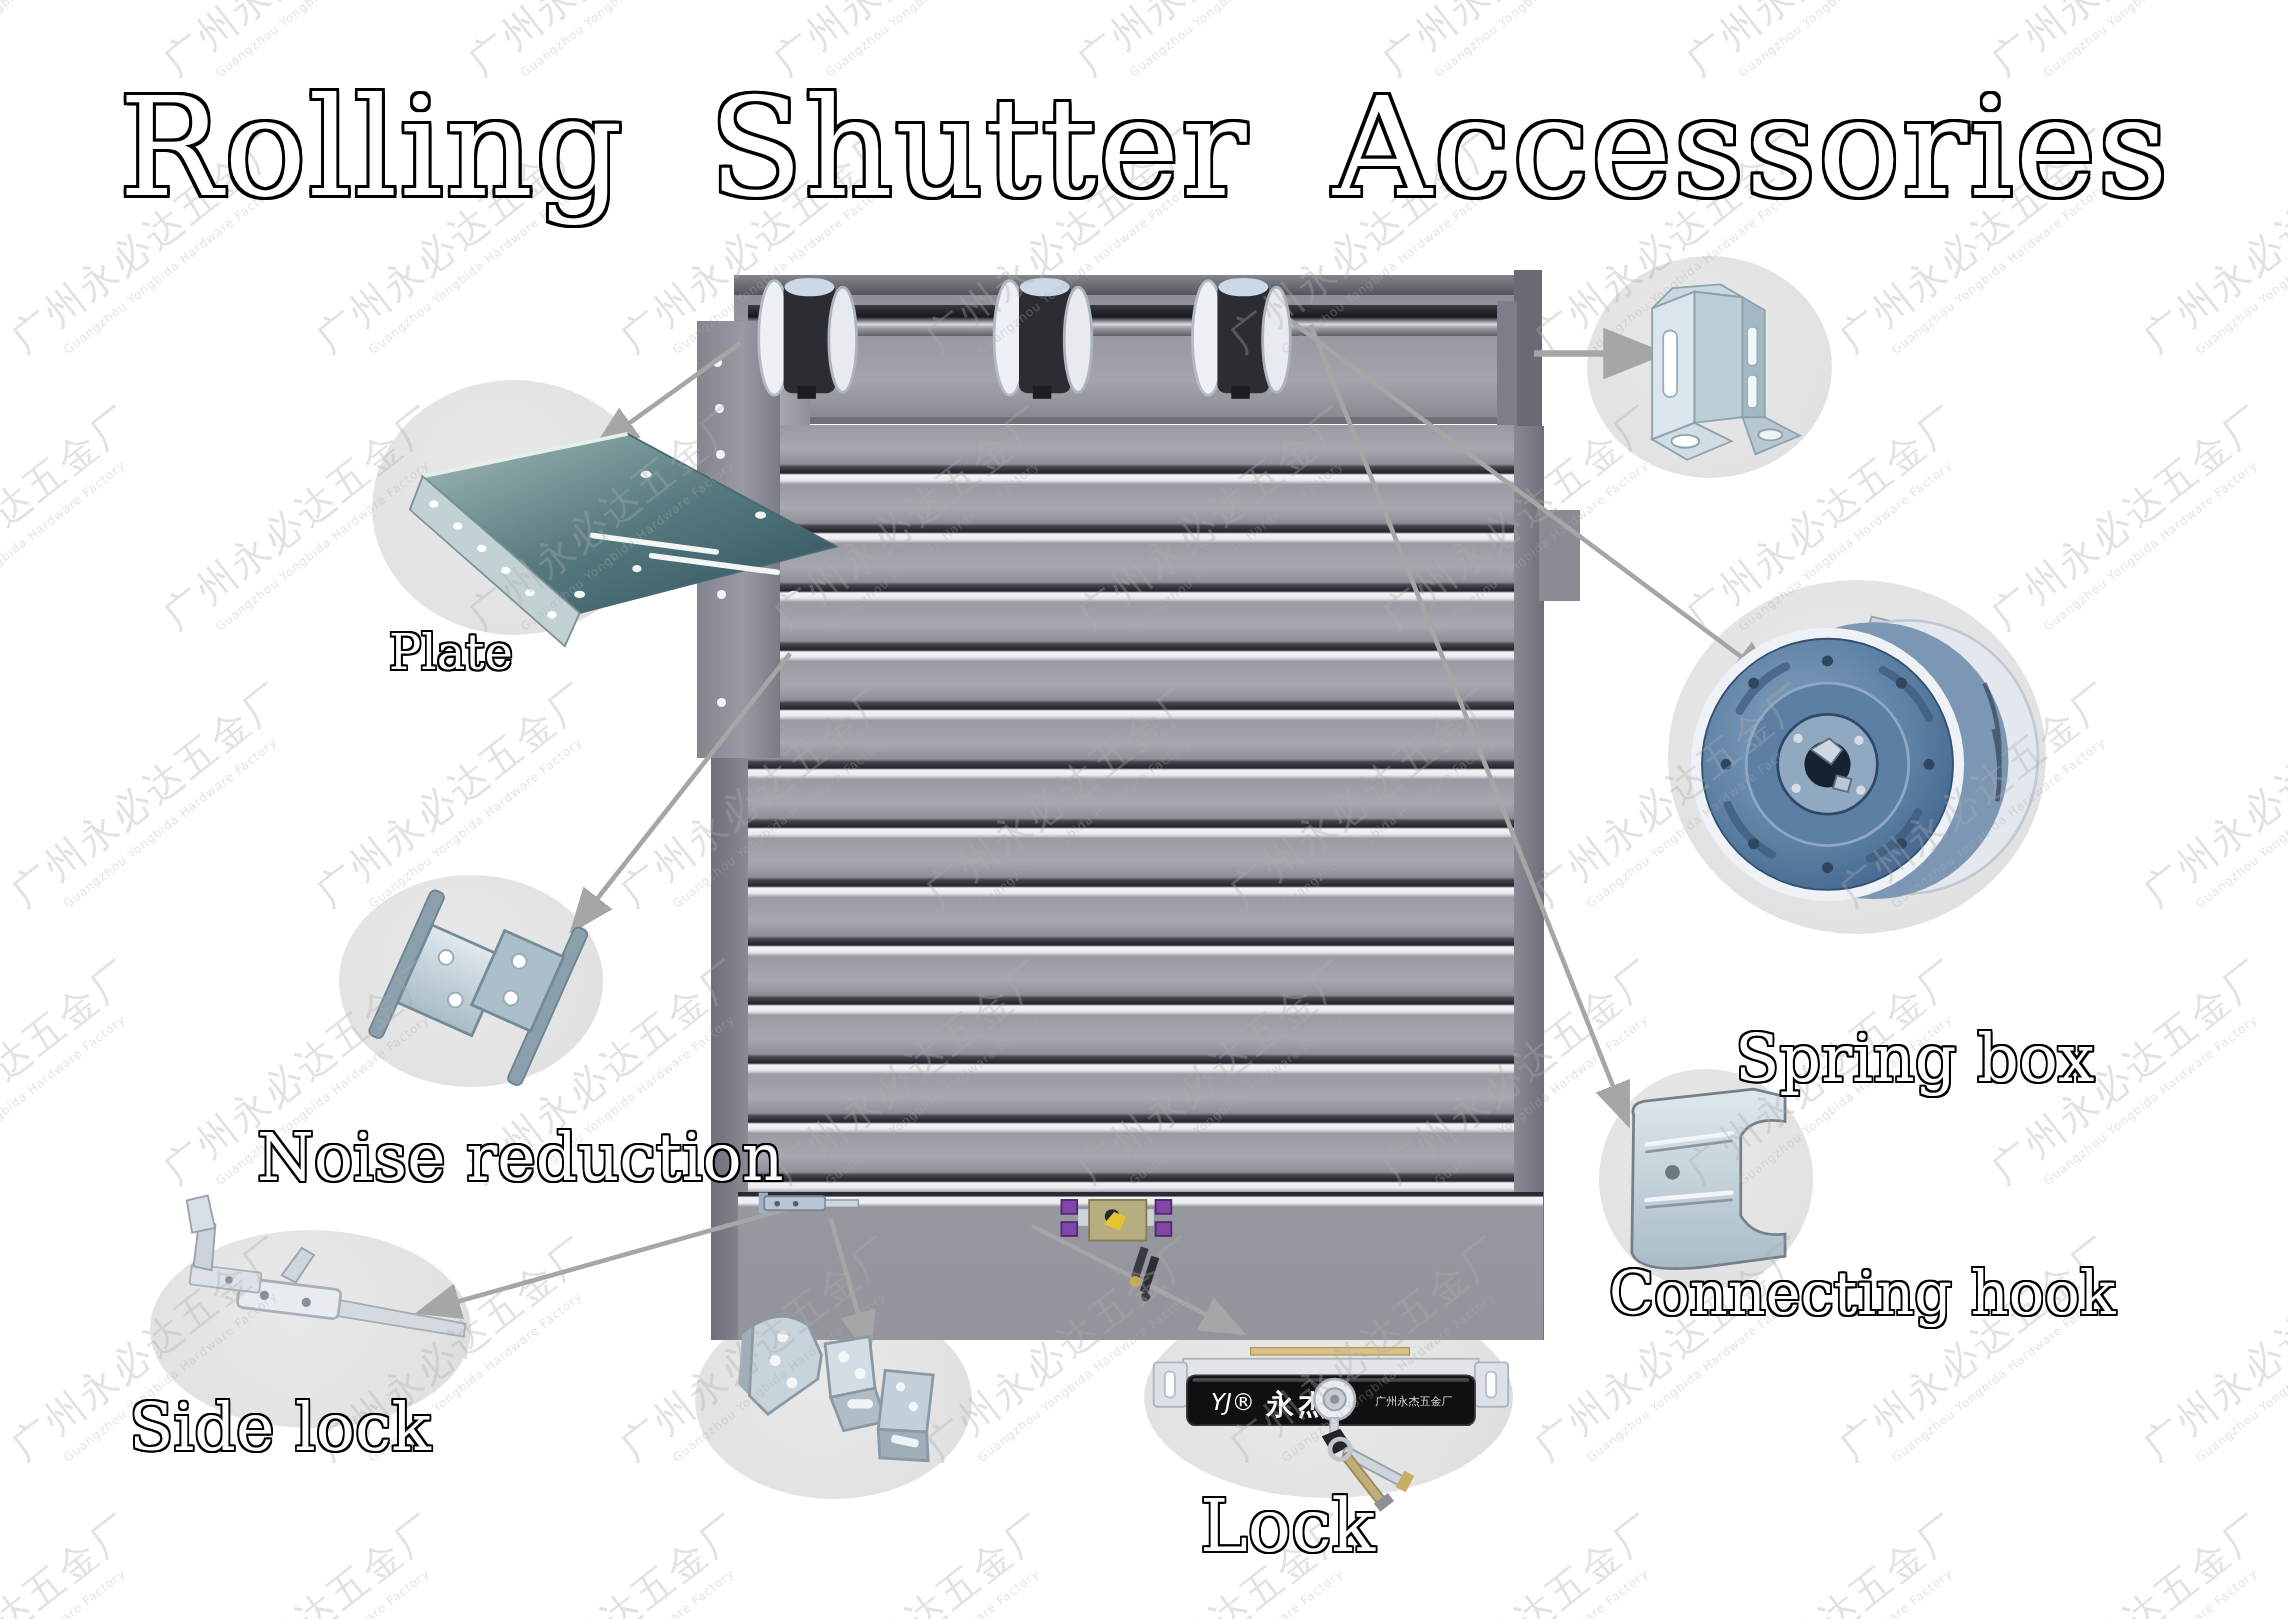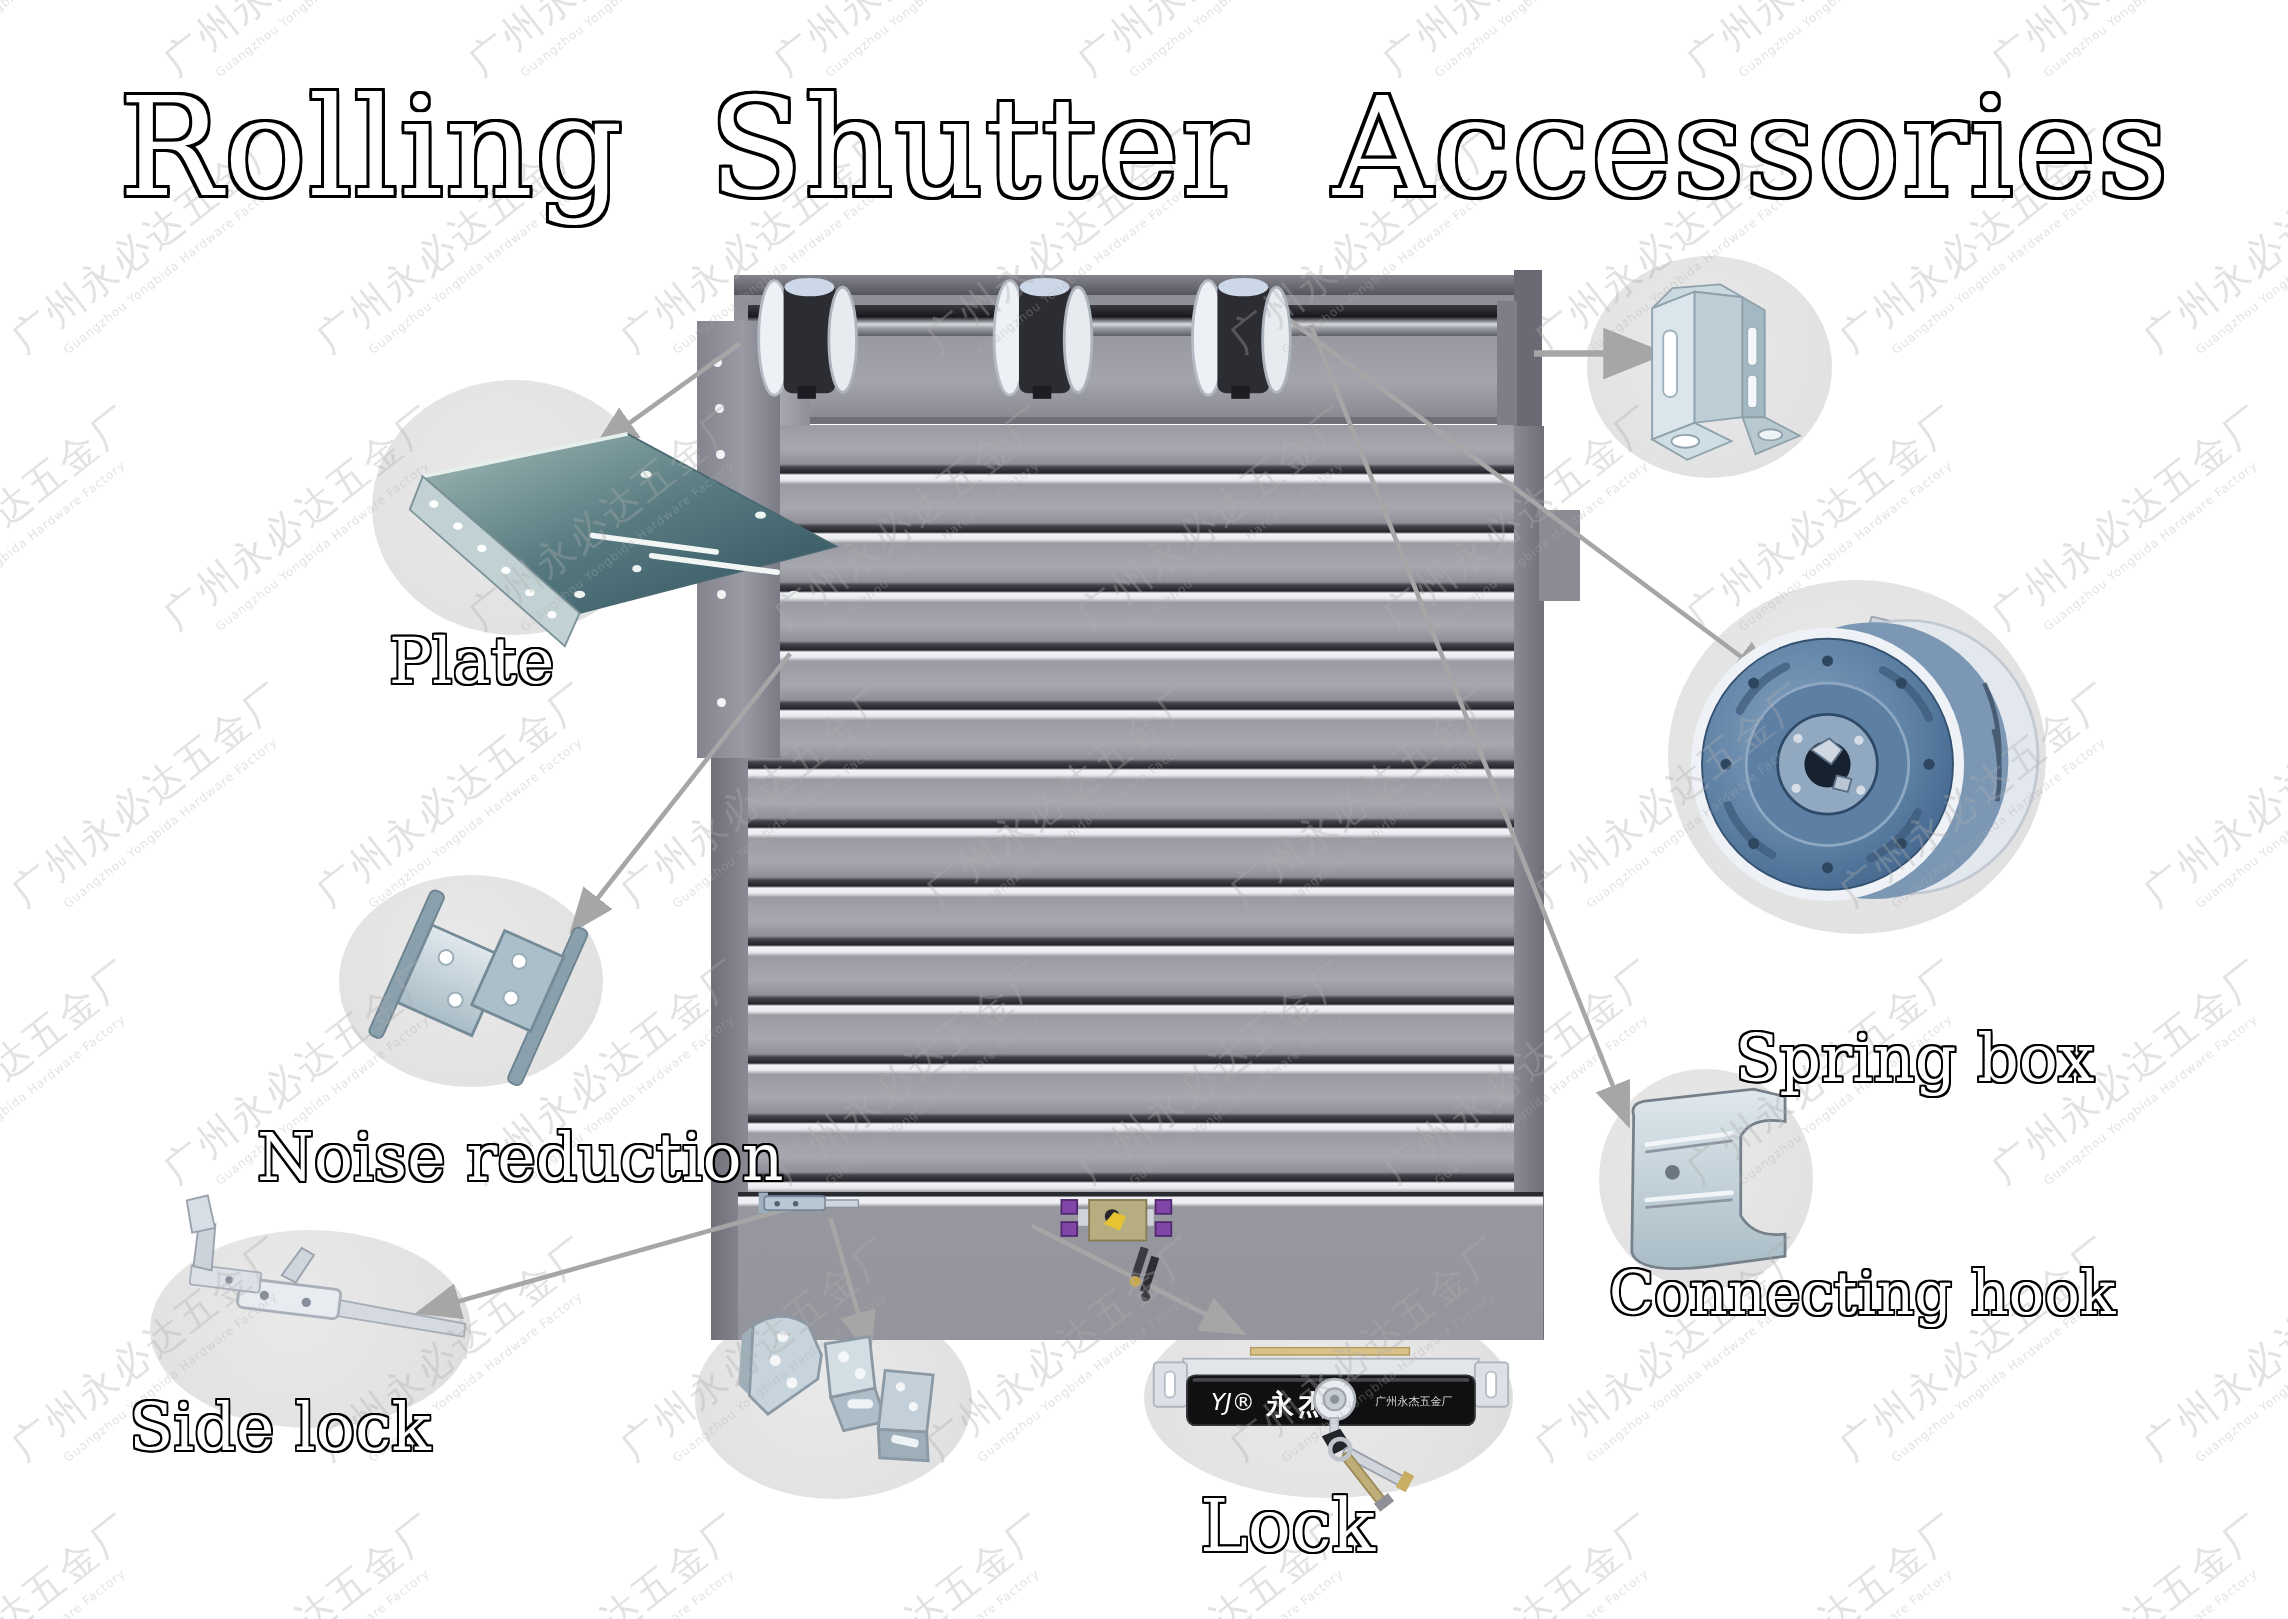--- a/index.html
+++ b/index.html
@@ -566,21 +566,21 @@
         <rect x="1524" y="1560" width="12" height="20" fill="#c9ad62"></rect>
       </g>
       <g transform="rotate(52 1456 1576)">
         <rect x="1456" y="1570" width="70" height="10" rx="4" fill="#c0ae79" stroke="#9a8a55" stroke-width="2"></rect>
         <rect x="1518" y="1564" width="11" height="19" fill="#8f8f98"></rect>
       </g>
       <circle cx="1452" cy="1570" r="11" fill="none" stroke="#c0c5cc" stroke-width="5"></circle>
     </g>
   </svg>
 
-  <div class="engraved lbl" style="left:389px;top:591px;font-size:64px;">Plate</div>
+  <div class="engraved lbl" style="left:389px;top:591px;font-size:48px;">Plate</div>
   <div class="engraved lbl" style="left:1735px;top:988px;">Spring box</div>
   <div class="engraved lbl" style="left:1609px;top:1226px;font-size:59px;">Connecting hook</div>
   <div class="engraved lbl" style="left:257px;top:1087px;">Noise reduction</div>
   <div class="engraved lbl" style="left:129px;top:1357px;">Side lock</div>
   <div class="engraved lbl" style="left:1200px;top:1451px;font-size:72px;">Lock</div>
 
 </div>
 
 
 </body></html>

